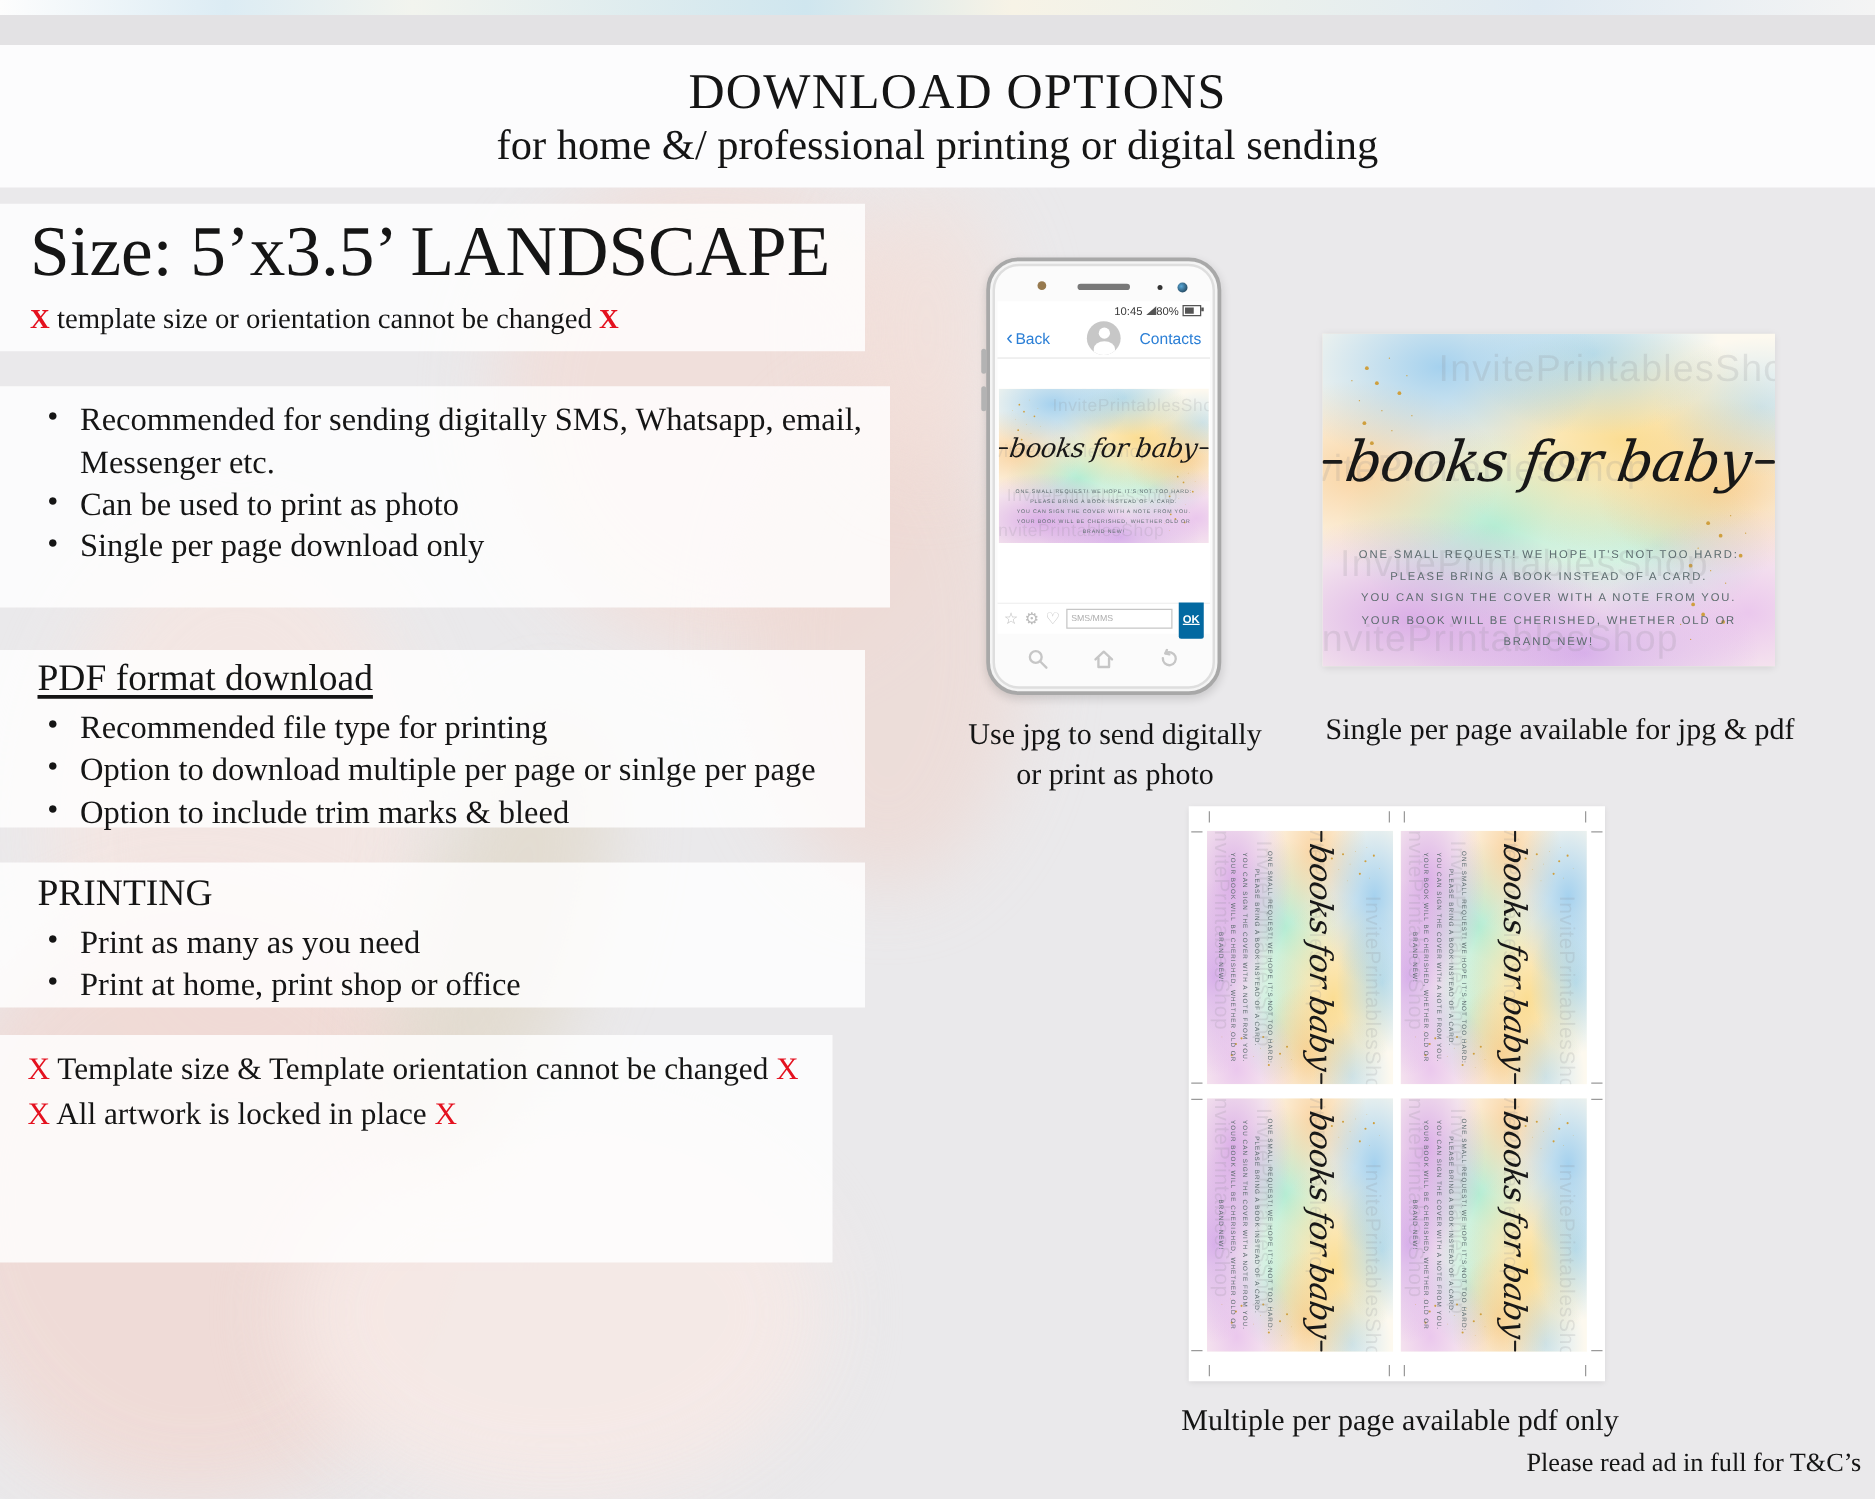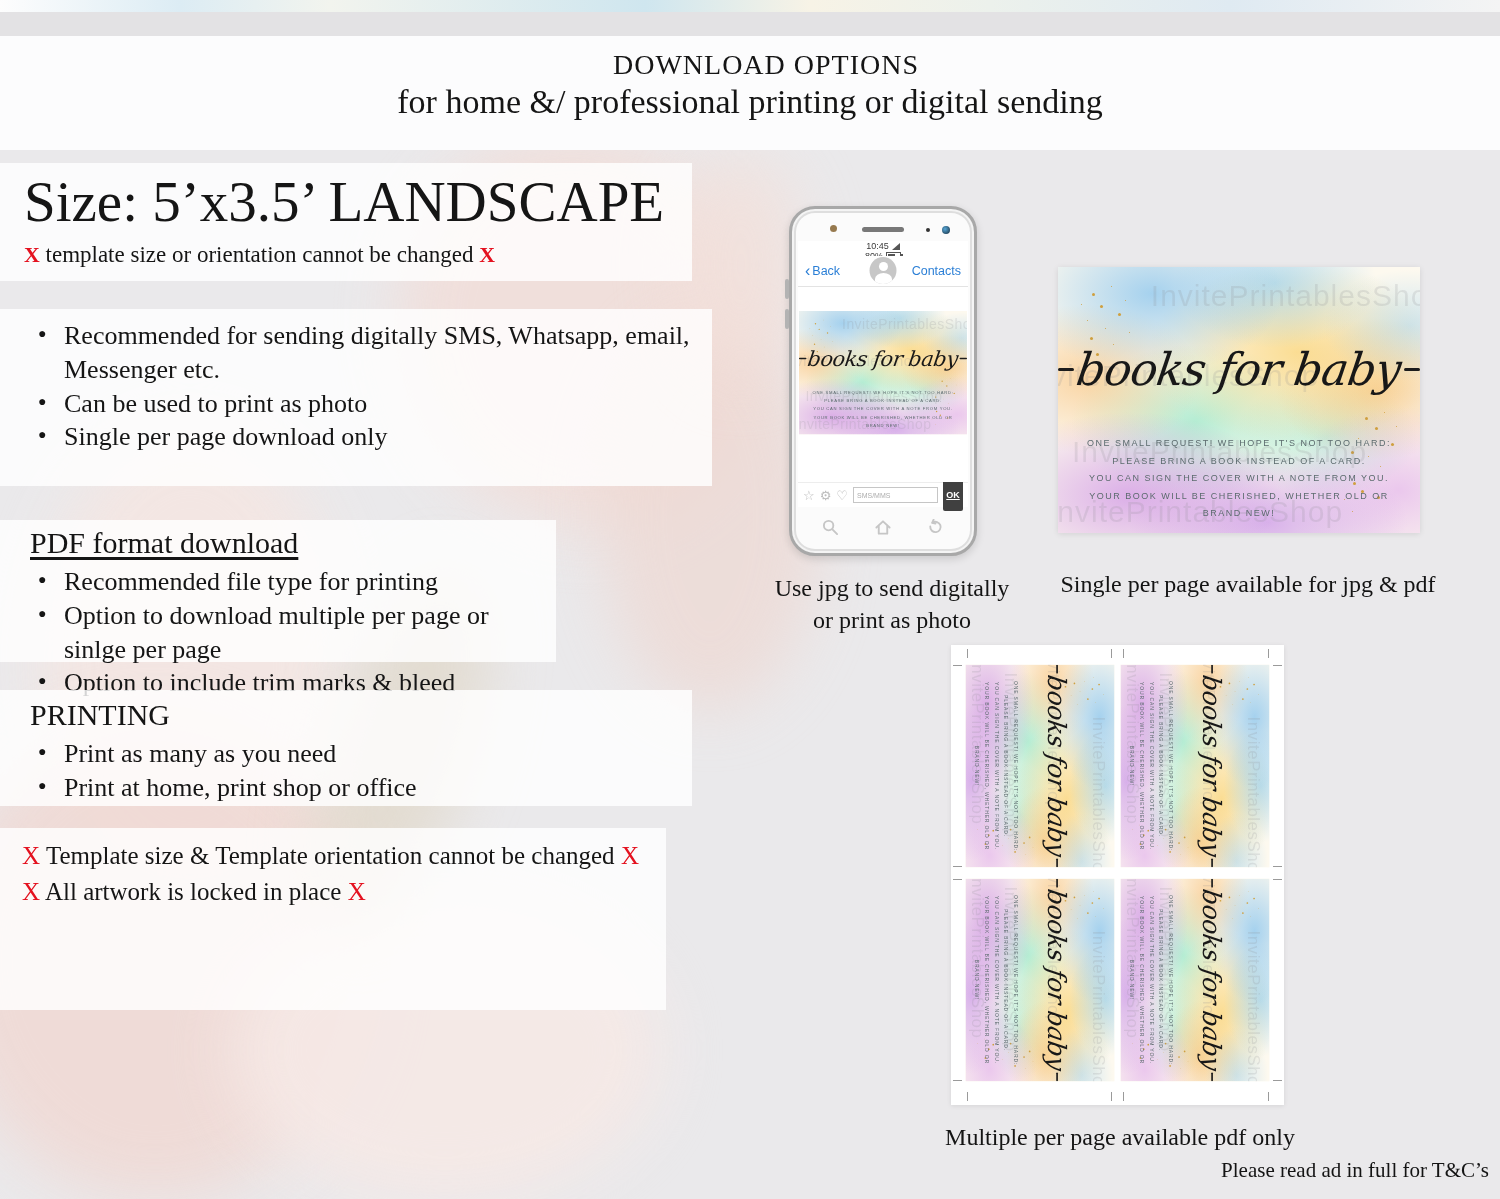--- a/index.html
+++ b/index.html
@@ -16,31 +16,31 @@
   .f1{left:400px;top:130px;width:360px;height:400px;background:#f2ddd8;opacity:.8;transform:rotate(-15deg);}
   .f2{left:600px;top:320px;width:220px;height:390px;background:#eed8d2;opacity:.7;}
   .f3{left:40px;top:430px;width:300px;height:460px;background:#f5e6e2;opacity:.85;}
   .f4{left:-60px;top:720px;width:430px;height:480px;background:#f0d9d4;opacity:.85;}
   .f5{left:230px;top:900px;width:430px;height:300px;background:#f6e9e6;opacity:.9;}
   .f6{left:330px;top:560px;width:140px;height:380px;background:#ddd2bd;opacity:.55;transform:rotate(18deg);}
   .f7{left:676px;top:150px;width:130px;height:230px;background:#f3e0da;opacity:.7;}
 
   
   .header-band{position:absolute;left:0;top:36px;width:1500px;height:114px;background:#fcfcfd;z-index:2;text-align:center;}
-  .header-title{font-size:28px;letter-spacing:1px;margin-top:13px;margin-left:32px;}
+  .header-title{font-size:40px;letter-spacing:1px;margin-top:13px;margin-left:32px;}
   .header-sub{font-size:34px;margin-top:2px;}
 
   
   .band{position:absolute;left:0;background:rgba(255,255,255,.82);z-index:2;box-sizing:border-box;}
   .band-size{top:163px;width:692px;height:118px;padding:8px 0 0 24px;}
   .size-title{font-size:57px;line-height:1.1;}
   .size-note{font-size:23px;margin-top:8px;}
   .rx{color:#e4111f;font-weight:bold;font-size:.95em;}
   .band-jpg{top:309px;width:712px;height:177px;padding:5px 0 0 30px;}
-  .band-pdf{top:520px;width:556px;height:142px;padding:6px 0 0 30px;}
+  .band-pdf{top:520px;width:692px;height:142px;padding:6px 0 0 30px;}
   .band-printing{top:690px;width:692px;height:116px;padding:8px 0 0 30px;}
   .band-edited{top:828px;width:666px;height:182px;padding:6px 0 0 22px;}
   .sec-h{font-size:30px;}
   .sec-h.und{text-decoration:underline;text-underline-offset:4px;}
   ul.bullets{list-style:none;margin:5px 0 0 0;padding:0 14px 0 34px;font-size:26px;line-height:1.3;}
   ul.bullets li{position:relative;}
   ul.bullets li::before{content:"●";position:absolute;left:-26px;top:6px;font-size:14px;}
   .edited-lines{font-size:25px;line-height:1.44;margin-top:4px;white-space:nowrap;}
   .redx{color:#e4111f;}
   .edited-h{padding-left:10px;}
@@ -50,43 +50,43 @@
     background:#fbfbfb;border:3px solid #a8a8a8;border-radius:26px;padding:6px;
     box-shadow:inset 0 0 0 2px #f4f4f4, inset 0 0 0 4px #dedede, 0 3px 8px rgba(0,0,0,.14);
     display:flex;flex-direction:column;}
   .side-btn{position:absolute;left:-7px;width:4px;height:20px;background:#b3b3b3;border-radius:2px;}
   .sb1{top:70px;} .sb2{top:100px;}
   .bezel{height:26px;position:relative;}
   .cam-dot{position:absolute;left:32px;top:10px;width:7px;height:7px;border-radius:50%;background:#96794e;}
   .speaker{position:absolute;left:50%;transform:translateX(-50%);top:12px;width:42px;height:5px;border-radius:3px;background:#787878;}
   .sensor-dot{position:absolute;right:38px;top:13px;width:4px;height:4px;border-radius:50%;background:#333;}
   .front-cam{position:absolute;right:18px;top:11px;width:8px;height:8px;border-radius:50%;background:radial-gradient(circle at 38% 38%,#58a8d8,#13293a);}
-  .statusrow{height:15px;background:#fff;display:flex;justify-content:flex-start;align-items:center;
-    padding:0 7px;font-family:"Liberation Sans",sans-serif;font-size:9px;color:#3a3a3a;flex-direction:column;}
+  .statusrow{height:15px;background:#fff;display:flex;justify-content:flex-end;align-items:center;
+    padding:0 7px;font-family:"Liberation Sans",sans-serif;font-size:9px;color:#3a3a3a;}
   .status-left,.status-right{display:flex;align-items:center;gap:3px;}
   .sig{width:0;height:0;border-left:8px solid transparent;border-bottom:7px solid #555;}
   .batt{width:13px;height:7px;border:1px solid #555;position:relative;}
   .batt::before{content:"";position:absolute;top:1px;left:1px;bottom:1px;width:7px;background:#555;}
   .batt::after{content:"";position:absolute;right:-3px;top:1px;width:2px;height:3px;background:#555;}
   .navrow{height:30px;background:#fff;border-bottom:1px solid #e3e3e3;position:relative;
     display:flex;justify-content:space-between;align-items:center;padding:0 7px;
     font-family:"Liberation Sans",sans-serif;font-size:12.5px;color:#2b7fd6;}
   .backlink{display:flex;align-items:center;gap:2px;}
   .chev{font-size:16px;line-height:1;}
   .avatar{position:absolute;left:50%;top:1px;transform:translateX(-50%);width:27px;height:27px;border-radius:50%;background:#c7c7c7;overflow:hidden;}
   .avatar::before{content:"";position:absolute;top:5px;left:50%;transform:translateX(-50%);width:9px;height:9px;border-radius:50%;background:#fff;}
   .avatar::after{content:"";position:absolute;top:16px;left:50%;transform:translateX(-50%);width:17px;height:12px;border-radius:50% 50% 0 0;background:#fff;}
   .screen{flex:1;background:#fff;position:relative;}
   .slot-phone{position:absolute;left:50%;transform:translateX(-50%);top:24px;width:168px;height:124px;}
   .slot-phone .card{transform-origin:top left;transform:scale(0.4641);}
   .smsrow{height:24px;background:#fff;border-top:1px solid #ededed;display:flex;align-items:center;gap:5px;padding:0 5px;}
   .sms-ico{color:#bcbcbc;font-family:"DejaVu Sans",sans-serif;font-size:13px;line-height:1;}
   .sms-input{flex:1;height:14px;border:1px solid #c6c6c6;background:#fff;display:flex;align-items:center;
     padding-left:3px;font-family:"Liberation Sans",sans-serif;font-size:7px;color:#adadad;}
-  .ok-btn{min-width:20px;height:31px;background:#404040;color:#fff;border-radius:2px;
+  .ok-btn{min-width:20px;height:31px;background:#0369a1;color:#fff;border-radius:2px;
     display:flex;align-items:center;justify-content:center;font:bold 9px "Liberation Sans",sans-serif;text-decoration:underline;}
   .chin{height:40px;display:flex;align-items:center;justify-content:space-between;padding:0 24px;}
   .chin svg{stroke:#c6c6c6;fill:none;stroke-width:2;stroke-linecap:round;stroke-linejoin:round;}
 
   
   .card{width:362px;height:266px;position:relative;background:#fdf9ef;overflow:hidden;}
   .card-bg{position:absolute;inset:0;background:
     radial-gradient(60% 45% at 20% 86%, rgba(196,124,226,.60), rgba(196,124,226,0) 70%),
     radial-gradient(55% 40% at 58% 96%, rgba(186,118,230,.55), rgba(186,118,230,0) 70%),
     radial-gradient(45% 45% at 94% 84%, rgba(216,150,235,.50), rgba(216,150,235,0) 70%),

